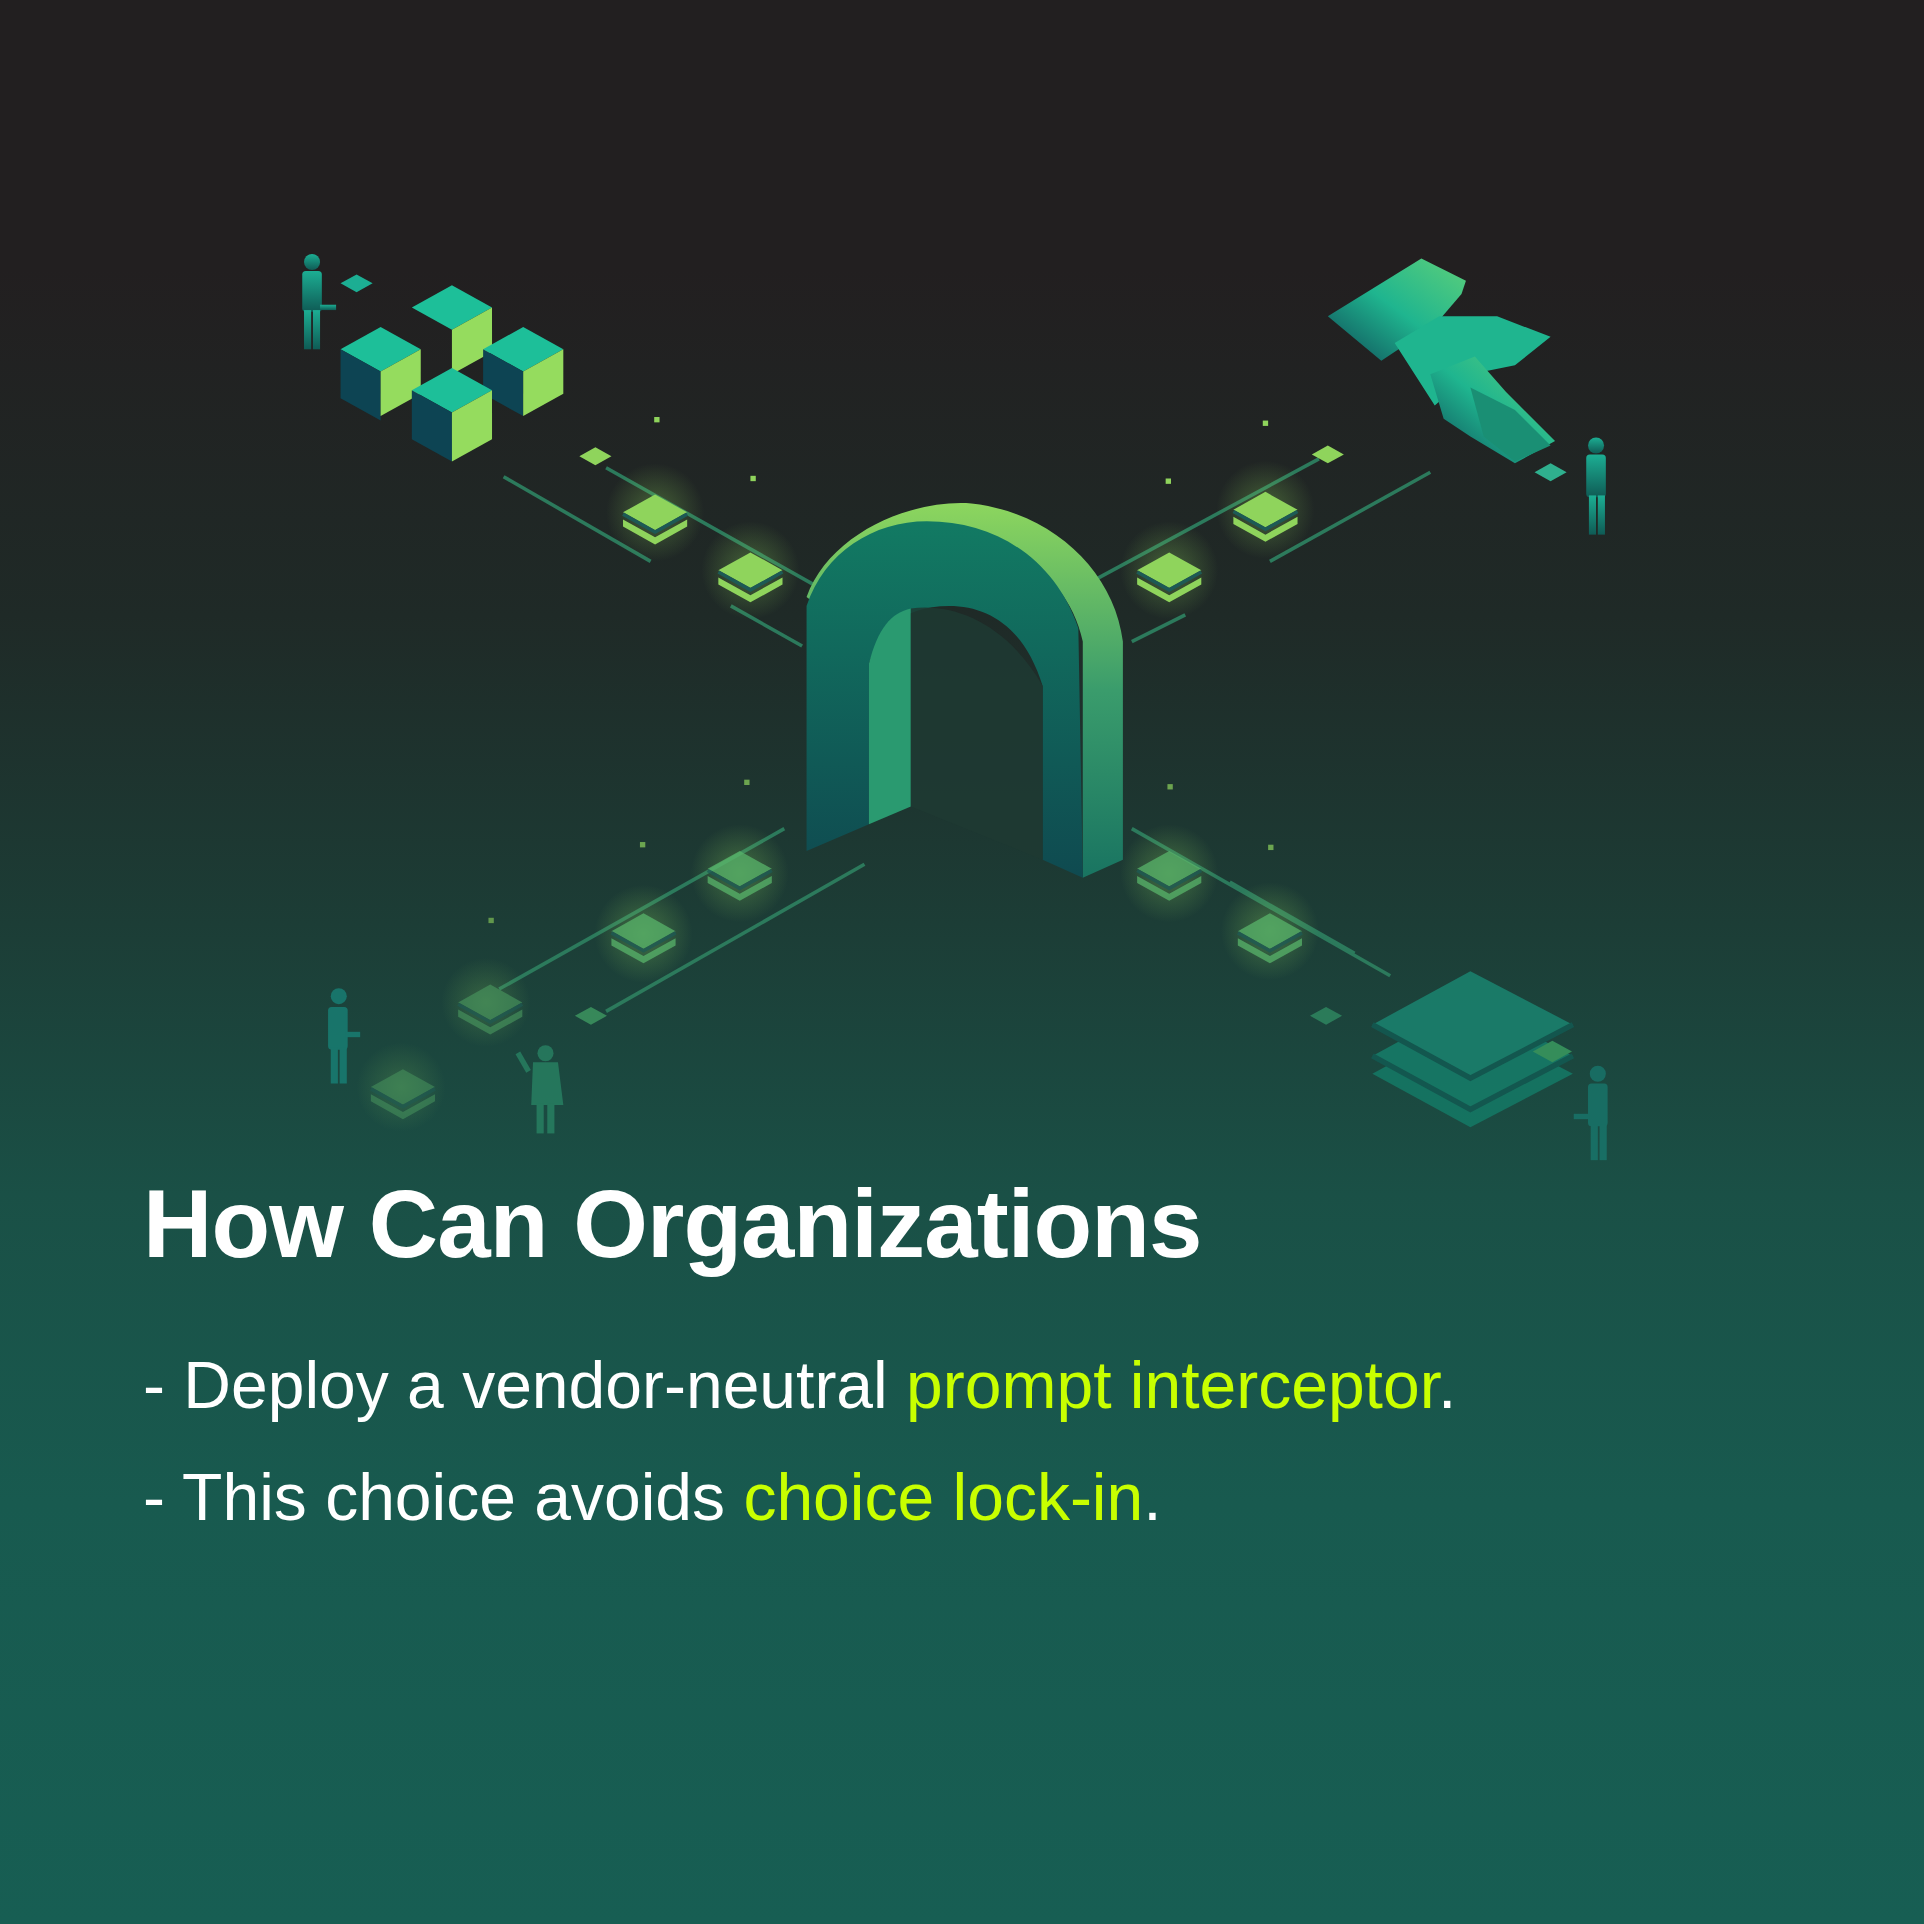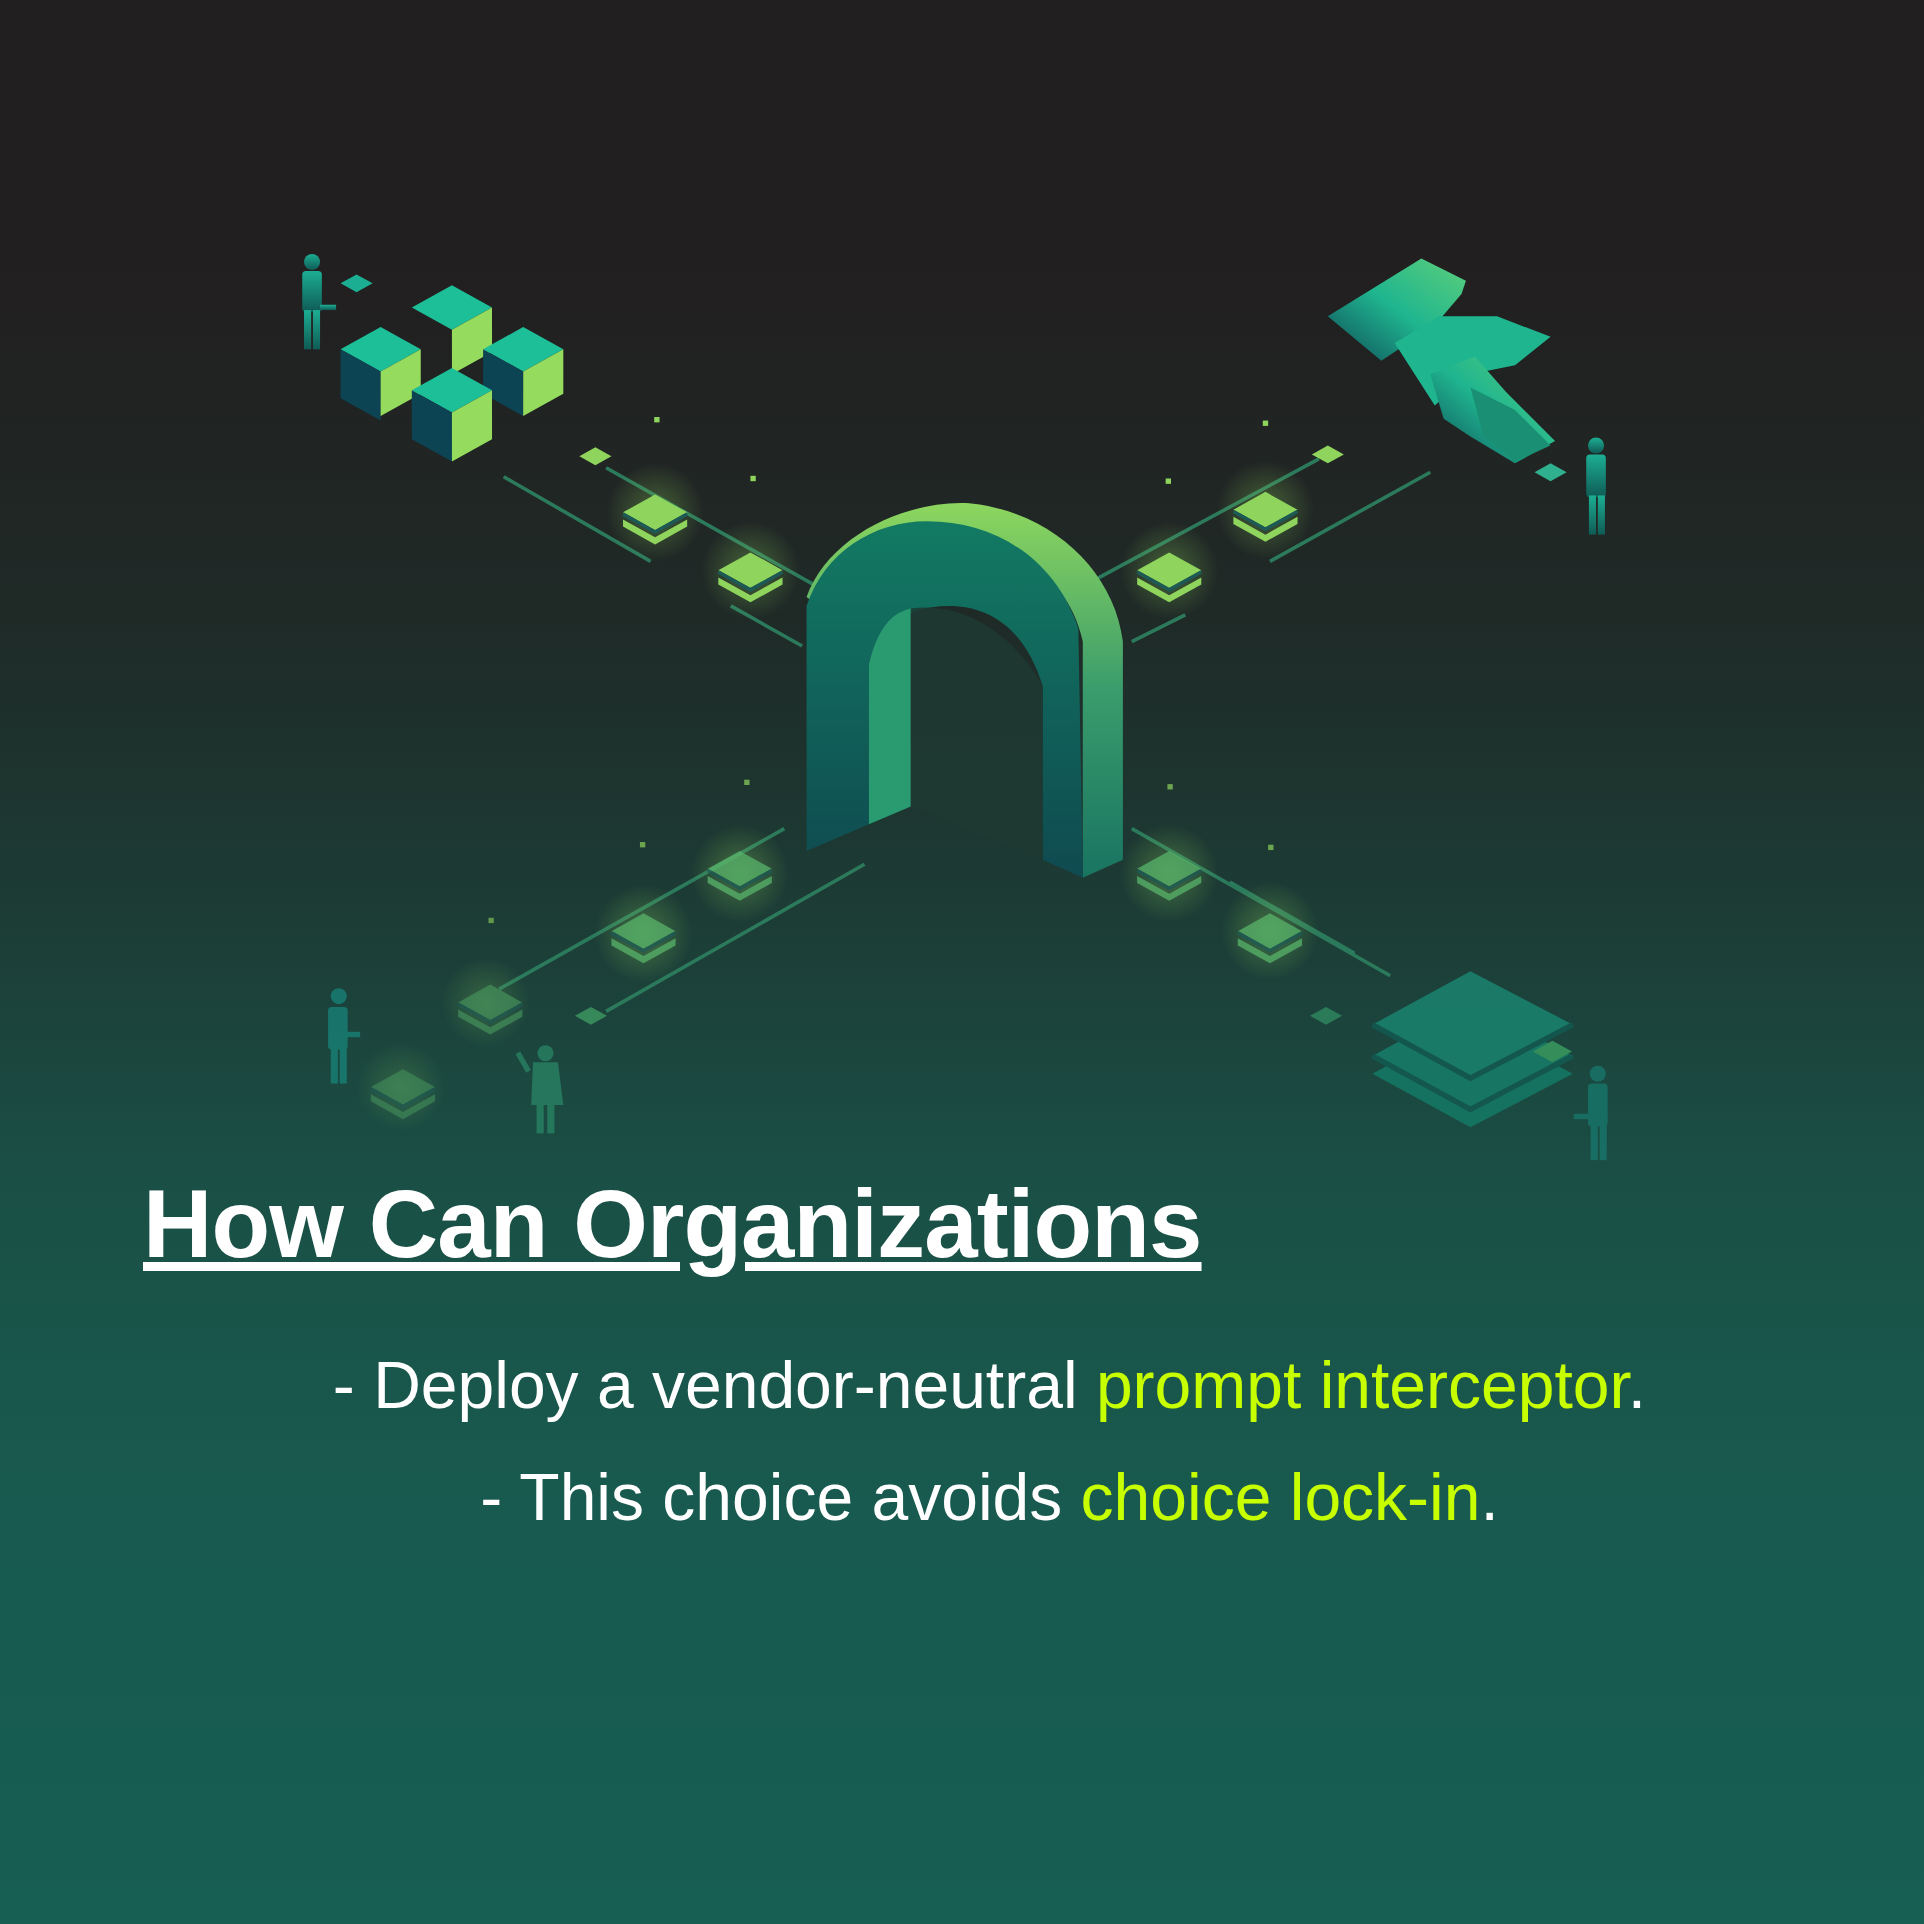--- a/index.html
+++ b/index.html
@@ -27,34 +27,32 @@
       top: 1158px;
       width: 1693px;
     }
     .title {
       color: #ffffff;
       font-weight: 700;
       font-size: 96px;
       line-height: 132px;
       letter-spacing: -0.9px;
       margin: 0;
-      text-decoration: underline;
     }
     .bullets {
       list-style: none;
       margin: 39px 0 0 0;
       padding: 0;
     }
     .bullet {
       color: #ffffff;
       font-size: 66px;
       line-height: 112px;
       font-weight: 400;
       white-space: nowrap;
-      text-align: center;
     }
     .accent {
       color: #c8ff00;
     }
   </style>
 </head>
 <body>
 
 <div class="illustration">
   <svg width="1925" height="1194" viewBox="0 0 2160 1340" xmlns="http://www.w3.org/2000/svg">

